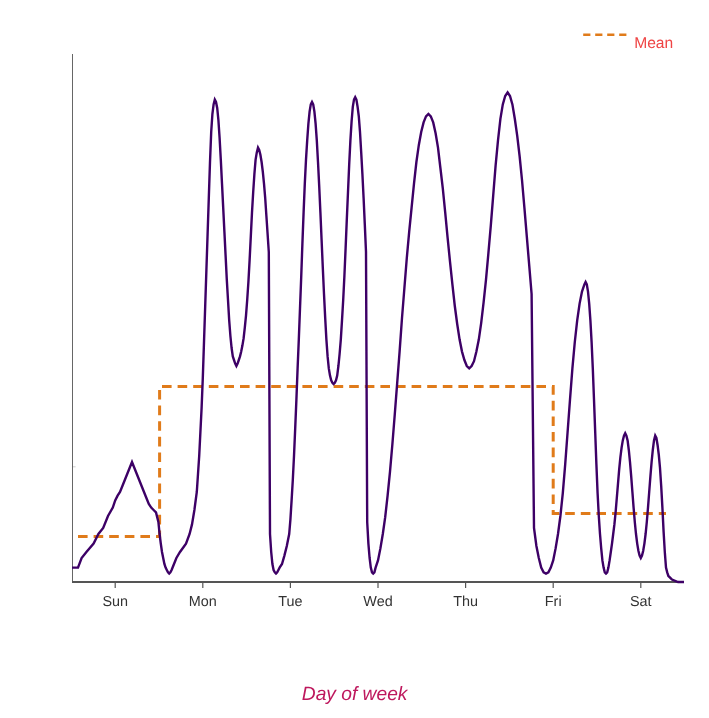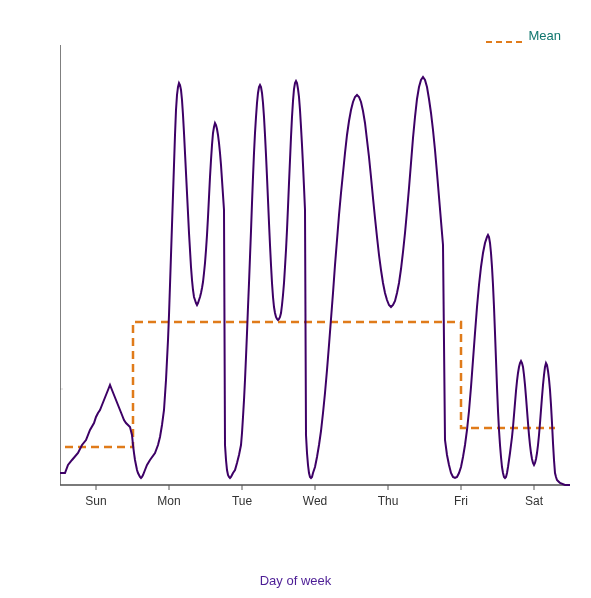--- a/index.html
+++ b/index.html
@@ -23,32 +23,33 @@
       transform: translateY(-50%) rotate(-90deg);
       font-size: 13px;
       color: #222;
       white-space: nowrap;
     }
     .x-axis-label {
       position: absolute;
       bottom: 10px;
       left: 50%;
       transform: translateX(-50%);
-      font-size: 13px;
-      color: #4c1d95;
+      font-size: 16px;
+      color: #be185d;
+      font-style: italic;
     }
     .legend {
       position: absolute;
       top: 28px;
       right: 30px;
       display: flex;
-      align-items: flex-end;
+      align-items: flex-start;
       gap: 6px;
       font-size: 13px;
-      color: #0f766e;
+      color: #ef4444;
     }
     .legend-line {
       width: 36px;
       height: 0;
       border-top: 2.5px dashed #e07b1a;
     }
     svg.chart-svg {
       position: absolute;
       top: 30px;
       left: 60px;

